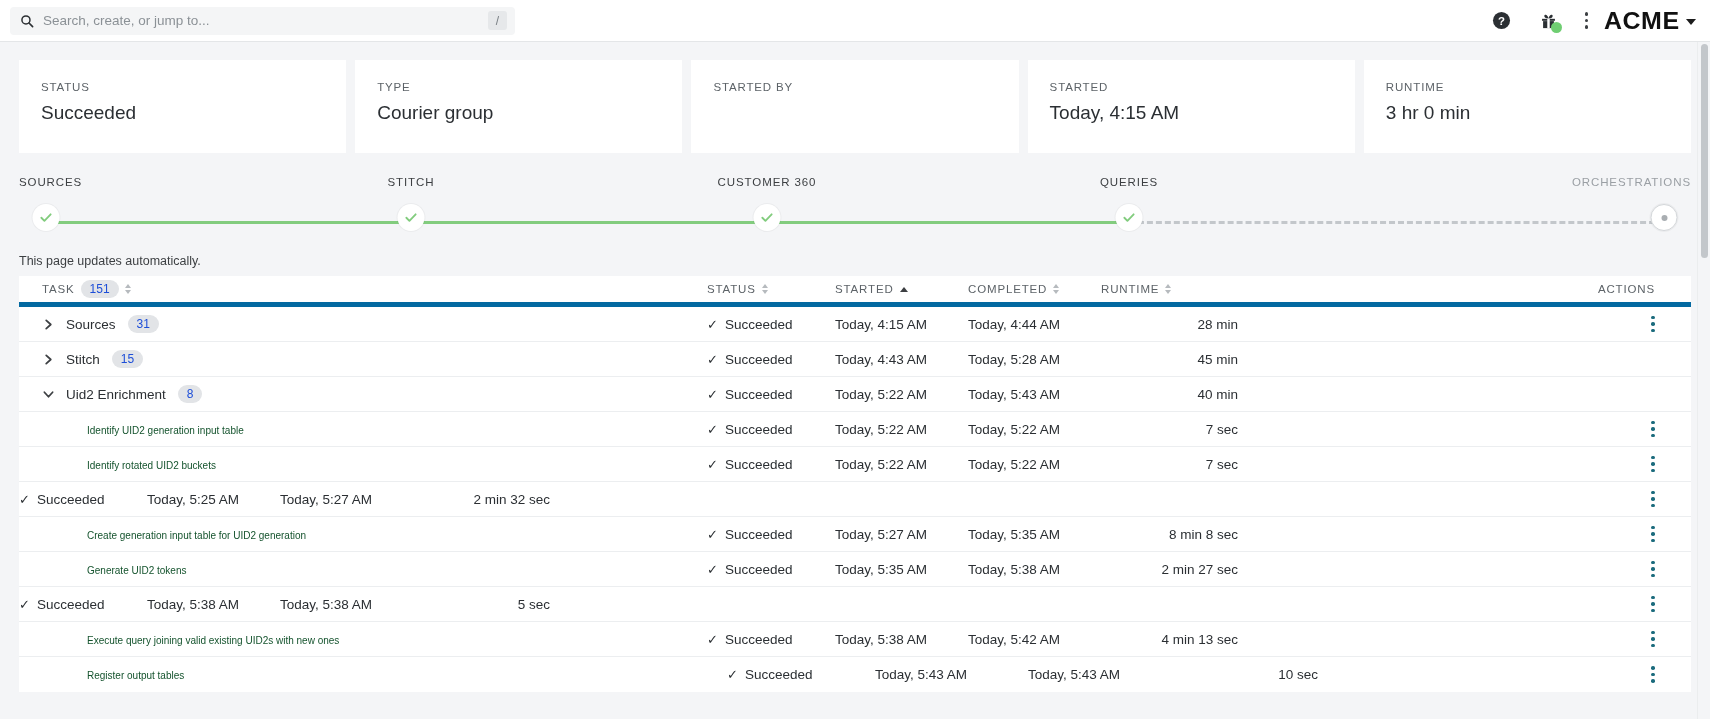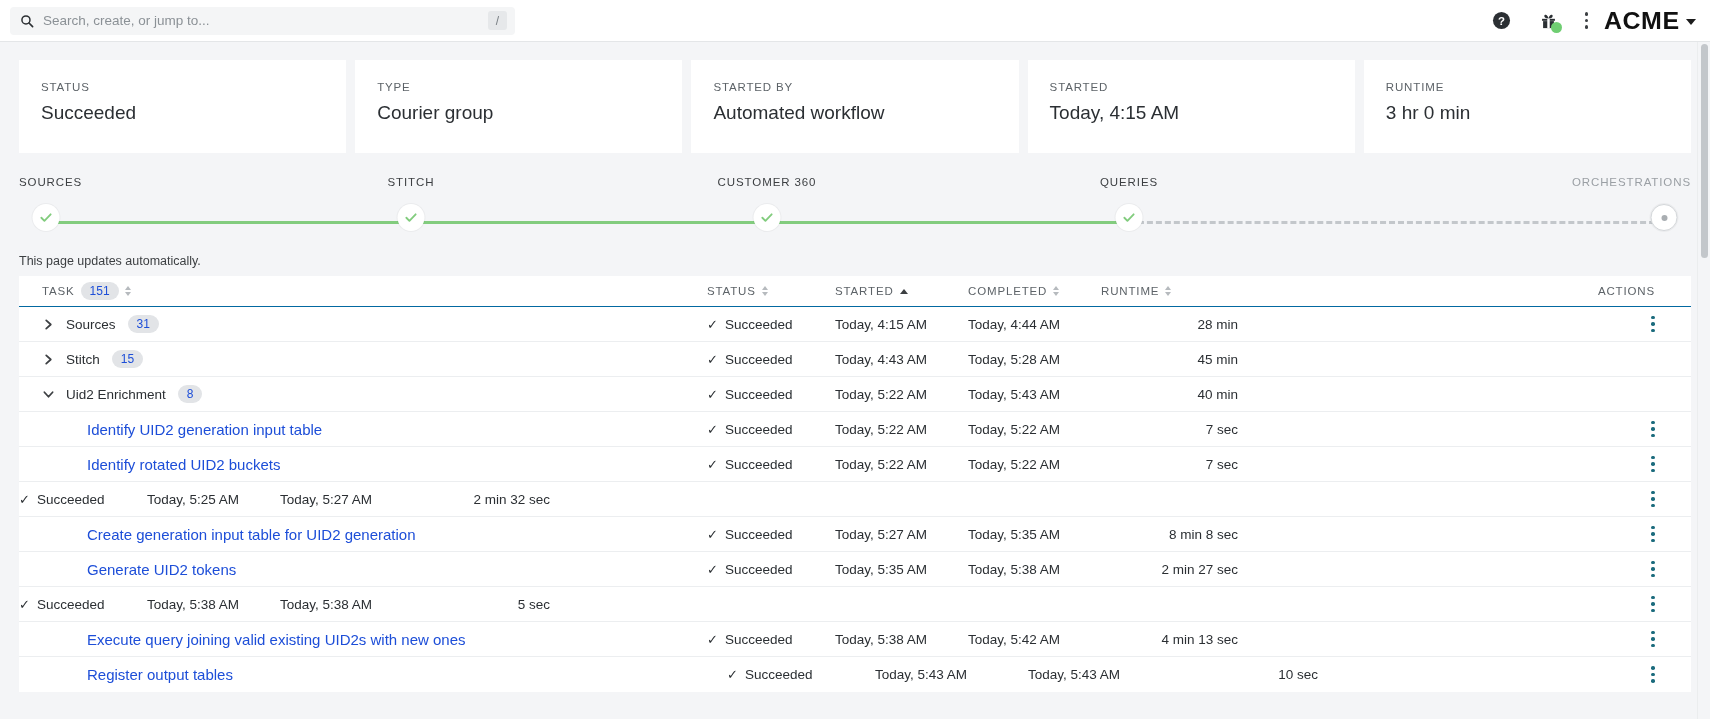--- a/index.html
+++ b/index.html
@@ -183,21 +183,21 @@
 
   
   .table {
     margin: 8px 19px 0 19px;
     background: #fff;
   }
   .thead {
     display: flex;
     align-items: center;
     height: 31px;
-    border-bottom: 1px solid #0369a1;
+    border-bottom: 5px solid #0369a1;
     background: #fff;
   }
   .th {
     font-size: 11.5px;
     letter-spacing: 0.85px;
     color: #5d6368;
     text-transform: uppercase;
     display: flex;
     align-items: center;
     gap: 6px;
@@ -247,22 +247,22 @@
   }
   .twisty {
     width: 12px; height: 12px;
     display: flex; align-items: center; justify-content: center;
     cursor: pointer;
     color: #3c3f42;
   }
   .twisty svg { display: block; }
   .group-name { font-size: 13.5px; color: #2b2f33; }
   .task-link {
-    color: #1d4ed8;
-    font-size: 15px;
+    color: #14532d;
+    font-size: 10px;
     text-decoration: none;
     cursor: pointer;
   }
   .cell-status { display: flex; align-items: center; gap: 7px; }
   .check-mark { color: #2b2f33; font-size: 13px; line-height: 1; }
   .cell-runtime { text-align: right; padding-right: 38px; }
   .row-kebab { width: 4px; display:flex; flex-direction:column; gap:3px; align-items:center; cursor:pointer; }
   .row-kebab i { width: 3.5px; height: 3.5px; border-radius: 50%; background: #1b6b7d; display:block; }
 
   
@@ -331,21 +331,20 @@
     <div class="card">
       <div class="card-label">STATUS</div>
       <div class="card-value">Succeeded</div>
     </div>
     <div class="card">
       <div class="card-label">TYPE</div>
       <div class="card-value">Courier group</div>
     </div>
     <div class="card">
       <div class="card-label">STARTED BY</div>
-      <div class="card-value">Automated workflow</div>
     </div>
     <div class="card">
       <div class="card-label">STARTED</div>
       <div class="card-value">Today, 4:15 AM</div>
     </div>
     <div class="card">
       <div class="card-label">RUNTIME</div>
       <div class="card-value">3 hr 0 min</div>
     </div>
   </div>

